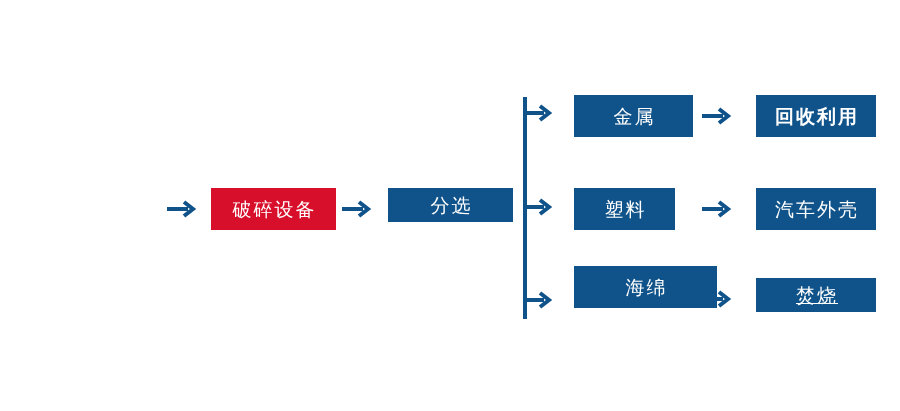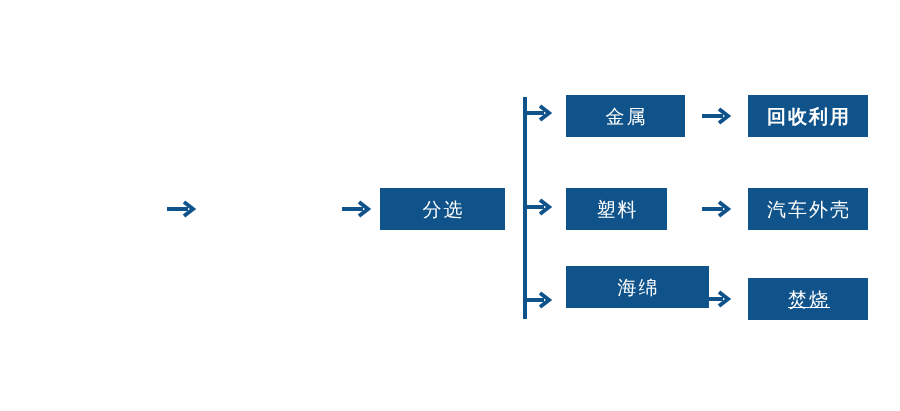--- a/index.html
+++ b/index.html
@@ -24,20 +24,21 @@
     align-items: center;
     justify-content: center;
     color: #ffffff;
     font-size: 19px;
     letter-spacing: 2px;
     line-height: 1;
     box-sizing: border-box;
     padding-left: 2px;
     white-space: nowrap;
     user-select: none;
+    margin-left: 8px;
   }
   .node.blue { background: #10538a; }
   .node.red  { background: #d80f2a; }
 
   .arrow {
     position: absolute;
     display: block;
     line-height: 0;
   }
   .arrow svg { display: block; }
@@ -52,28 +53,29 @@
 
 <div id="flowchart">
 
 
   <span class="arrow" style="left:166px; top:197px;">
     <svg width="32" height="24" viewBox="0 0 32 24" aria-hidden="true">
       <path d="M1 12 H22 M18 5 L27 12 L18 19" fill="none" stroke="#10538a" stroke-width="4" stroke-linecap="butt" stroke-linejoin="miter"></path>
     </svg>
   </span>
 
+  <div class="node red" style="left:203px; top:188px; width:125px; height:42px;">破碎设备</div>
 
   <span class="arrow" style="left:341px; top:197px;">
     <svg width="32" height="24" viewBox="0 0 32 24" aria-hidden="true">
       <path d="M1 12 H22 M18 5 L27 12 L18 19" fill="none" stroke="#10538a" stroke-width="4" stroke-linecap="butt" stroke-linejoin="miter"></path>
     </svg>
   </span>
 
-  <div class="node blue" style="left:380px; top:188px; width:125px; height:42px;">分选</div>
+  <div class="node blue" style="left:380px; top:188px; width:125px; height:34px;">分选</div>
 
   <div class="branch-line" style="left:523px; top:97px; width:4px; height:222px;"></div>
 
   <span class="arrow" style="left:525px; top:101px;">
     <svg width="28" height="24" viewBox="0 0 28 24" aria-hidden="true">
       <path d="M0 12 H19 M15 5 L24 12 L15 19" fill="none" stroke="#10538a" stroke-width="4" stroke-linecap="butt" stroke-linejoin="miter"></path>
     </svg>
   </span>
 
   <div class="node blue" style="left:566px; top:95px; width:119px; height:42px;">金属</div>
@@ -109,15 +111,15 @@
   </span>
 
   <div class="node blue" style="left:566px; top:266px; width:143px; height:42px;">海绵</div>
 
   <span class="arrow" style="left:701px; top:287px;">
     <svg width="32" height="24" viewBox="0 0 32 24" aria-hidden="true">
       <path d="M1 12 H22 M18 5 L27 12 L18 19" fill="none" stroke="#10538a" stroke-width="4" stroke-linecap="butt" stroke-linejoin="miter"></path>
     </svg>
   </span>
 
-  <div class="node blue" style="left:748px; top:278px; width:120px; height:42px;text-decoration:underline;">焚烧</div>
+  <div class="node blue" style="left:748px; top:278px; width:120px; height:34px;text-decoration:underline;">焚烧</div>
 
 </div>
 
 </body></html>

